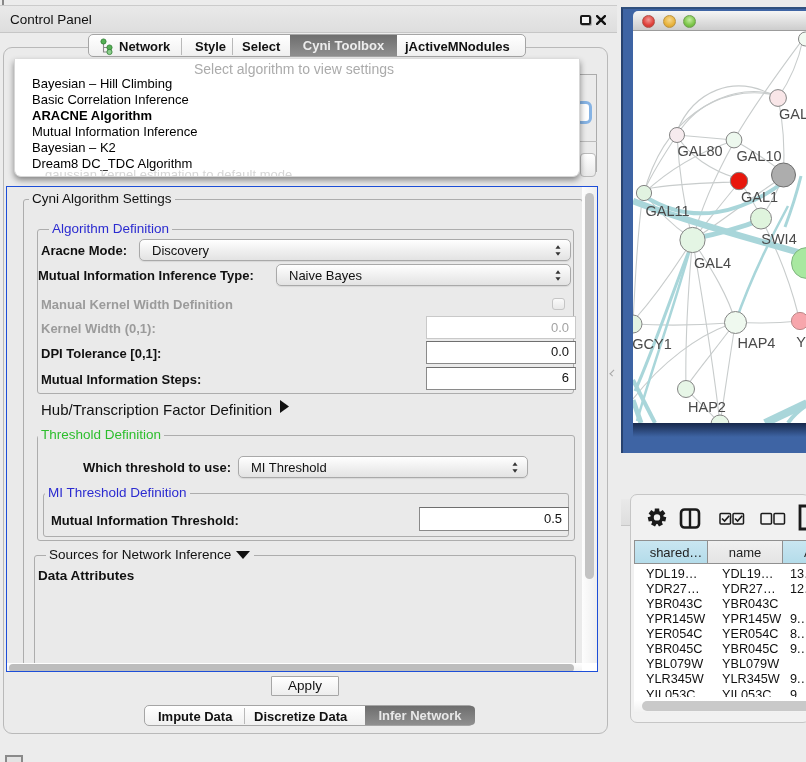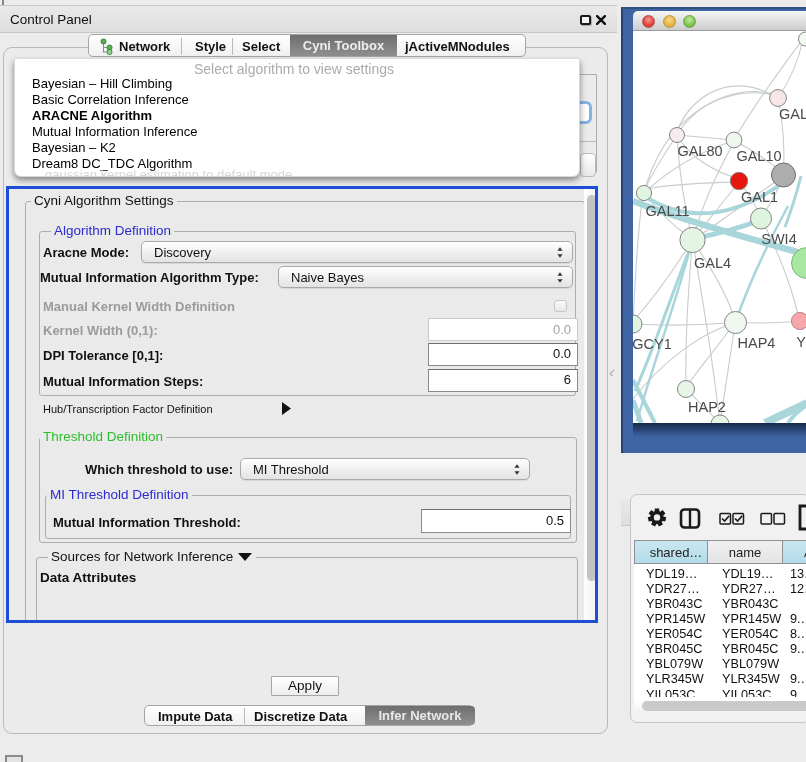--- a/index.html
+++ b/index.html
@@ -40,59 +40,59 @@
   </svg>
   <div class="abs" style="left:30px;top:4px;font-size:13px;font-weight:600;color:#111;">Network</div>
   <div class="abs" style="left:92px;top:3px;width:1px;height:17px;background:#B9B9B9;"></div>
   <div class="abs" style="left:106px;top:4px;font-size:13px;font-weight:600;color:#111;">Style</div>
   <div class="abs" style="left:143px;top:3px;width:1px;height:17px;background:#B9B9B9;"></div>
   <div class="abs" style="left:153px;top:4px;font-size:13px;font-weight:600;color:#111;">Select</div>
   <div class="abs" style="left:201px;top:0;width:107px;height:21px;background:linear-gradient(#6E6E6E,#8F8F8F);color:#EDEDED;font-size:13px;font-weight:600;text-align:center;line-height:21px;">Cyni Toolbox</div>
   <div class="abs" style="left:316px;top:4px;font-size:13px;font-weight:600;color:#111;">jActiveMNodules</div>
 </div>
 
-<div class="abs" id="viewport" style="left:6px;top:186px;width:592px;height:437px;background:#EAEAEA;border:3px solid #1d4ed8;box-sizing:border-box;overflow:hidden;">
+<div class="abs" id="viewport" style="left:6px;top:186px;width:592px;height:486px;background:#EAEAEA;border:1px solid #1d4ed8;box-sizing:border-box;overflow:hidden;">
 
   <div class="grp" style="left:16px;top:12px;width:558px;height:478px;"></div>
   <div class="gtitle" style="left:22px;top:4px;color:#111;">Cyni Algorithm Settings</div>
 
   <div class="grp" style="left:30px;top:42px;width:535px;height:163px;"></div>
   <div class="gtitle" style="left:42px;top:34px;color:#2B2BD0;">Algorithm Definition</div>
 
   <div class="abs lbl bold" style="left:34px;top:56px;">Aracne Mode:</div>
   <div class="combo" style="left:132px;top:52px;width:430px;height:20px;">
     <div class="ct">Discovery</div>
     <svg class="arrows" viewBox="0 0 7 12">
         <path d="M3.5 0 L6.5 4 L0.5 4 Z" fill="#333"></path>
         <path d="M3.5 12 L6.5 8 L0.5 8 Z" fill="#333"></path>
       </svg>
   </div>
 
-  <div class="abs lbl bold" style="left:31px;top:81px;">Mutual Information Algorithm Type:</div>
+  <div class="abs lbl bold" style="left:31px;top:81px;">Mutual Information Inference Type:</div>
   <div class="combo" style="left:269px;top:77px;width:293px;height:20px;">
     <div class="ct">Naive Bayes</div>
     <svg class="arrows" viewBox="0 0 7 12">
         <path d="M3.5 0 L6.5 4 L0.5 4 Z" fill="#333"></path>
         <path d="M3.5 12 L6.5 8 L0.5 8 Z" fill="#333"></path>
       </svg>
   </div>
 
   <div class="abs lbl bold gray" style="left:34px;top:110px;">Manual Kernel Width Definition</div>
   <div class="abs" style="left:545px;top:111px;width:11px;height:10px;border:1px solid #C5C5C5;border-radius:3px;background:linear-gradient(#FAFAFA,#E8E8E8);"></div>
 
   <div class="abs lbl bold gray" style="left:34px;top:134px;">Kernel Width (0,1):</div>
   <div class="fld" style="left:419px;top:129px;width:142px;height:21px;border:1px solid #C9C9C9;line-height:21px;color:#A3A3A3;padding-right:6px;">0.0</div>
 
   <div class="abs lbl bold" style="left:34px;top:159px;">DPI Tolerance [0,1]:</div>
   <div class="fld" style="left:419px;top:154px;width:142px;height:21px;border:1px solid #8A8A8A;border-top-color:#6F6F6F;line-height:20px;padding-right:6px;">0.0</div>
 
   <div class="abs lbl bold" style="left:34px;top:185px;">Mutual Information Steps:</div>
   <div class="fld" style="left:419px;top:180px;width:142px;height:21px;border:1px solid #8A8A8A;border-top-color:#6F6F6F;line-height:20px;padding-right:6px;">6</div>
 
-  <div class="abs lbl" style="left:34px;top:214px;font-size:11px;">Hub/Transcription Factor Definition</div>
+  <div class="abs lbl" style="left:34px;top:214px;font-size:15px;">Hub/Transcription Factor Definition</div>
   <svg class="abs" style="left:271px;top:212px;" width="12" height="15" viewBox="0 0 12 15">
       <path d="M2 1 L11 7.5 L2 14 Z" fill="#111"></path>
     </svg>
 
   <div class="grp" style="left:30px;top:248px;width:536px;height:104px;"></div>
   <div class="gtitle" style="left:31px;top:240px;color:#2DBE2D;">Threshold Definition</div>
 
   <div class="abs lbl bold" style="left:76px;top:273px;">Which threshold to use:</div>
   <div class="combo" style="left:231px;top:269px;width:288px;height:20px;">
     <div class="ct">MI Threshold</div>

